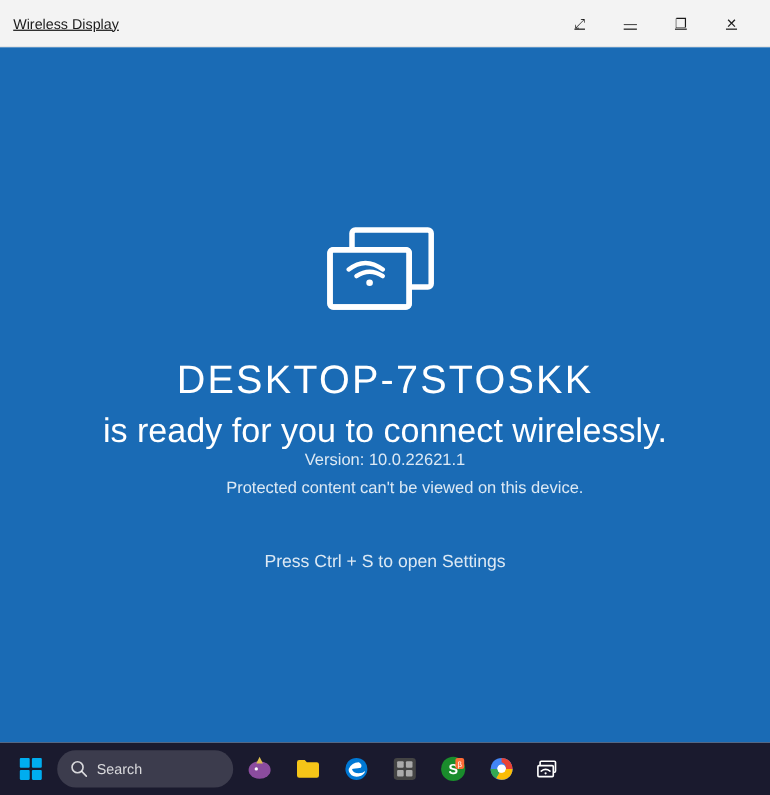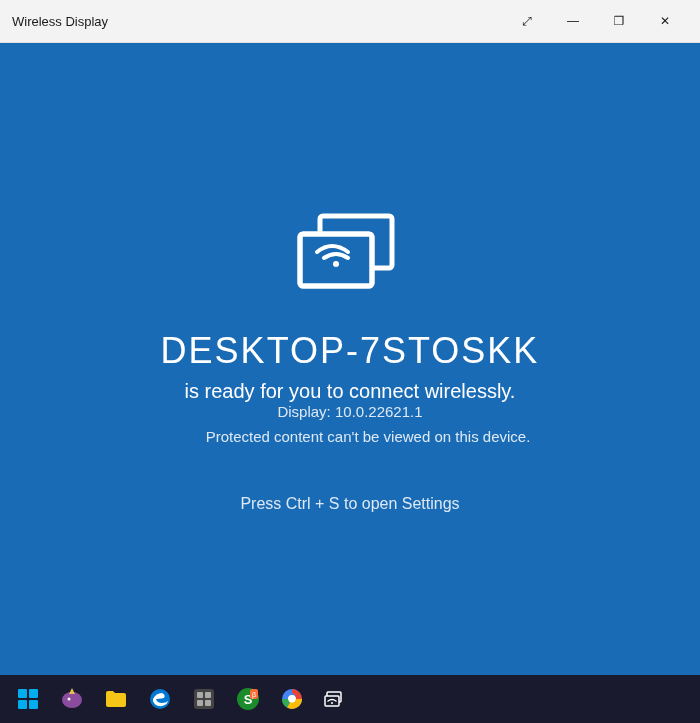--- a/index.html
+++ b/index.html
@@ -13,20 +13,21 @@
 
     
     .titlebar {
       display: flex;
       align-items: center;
       justify-content: space-between;
       background: #f3f3f3;
       height: 43px;
       padding: 0 12px;
       border-bottom: 1px solid #e0e0e0;
+      text-decoration: underline;
     }
     .titlebar-title {
       font-size: 13px;
       color: #1a1a1a;
       font-weight: 400;
     }
     .titlebar-btn {
       width: 46px;
       height: 43px;
       display: flex;
@@ -66,21 +67,21 @@
     }
 
     .device-name {
       font-size: 36px;
       font-weight: 300;
       letter-spacing: 2px;
       text-align: center;
       margin-bottom: 8px;
     }
     .ready-text {
-      font-size: 20px;
+      font-size: 31px;
       font-weight: 300;
       text-align: left;
     }
     .version-text {
       font-size: 15px;
       font-weight: 300;
       color: rgba(255,255,255,0.85);
       margin-bottom: 8px;
     }
     .protected-text {
@@ -181,38 +182,45 @@
       <path d="M 27 46 Q 42 34 58 46" stroke="white" stroke-width="4" fill="none" stroke-linecap="round"></path>
 
       <circle cx="46" cy="58" r="3" fill="white"></circle>
     </svg>
   </div>
 
   <div class="device-name">DESKTOP-7STOSKK</div>
 
   <div class="ready-text">is ready for you to connect wirelessly.</div>
 
-  <div class="version-text">Display: 10.0.22621.1</div>
+  <div class="version-text">Version: 10.0.22621.1</div>
 
   <div class="protected-text">Protected content can't be viewed on this device.</div>
 
   <div class="settings-hint">Press Ctrl + S to open Settings</div>
 </div>
 
 <div class="taskbar">
 
   <div class="taskbar-item">
     <svg class="taskbar-icon-windows" viewBox="0 0 22 22" fill="none" xmlns="http://www.w3.org/2000/svg">
       <rect x="1" y="1" width="9" height="9" rx="1" fill="#00adef"></rect>
       <rect x="12" y="1" width="9" height="9" rx="1" fill="#00adef"></rect>
       <rect x="1" y="12" width="9" height="9" rx="1" fill="#00adef"></rect>
       <rect x="12" y="12" width="9" height="9" rx="1" fill="#00adef"></rect>
     </svg>
   </div>
 
+  <div class="search-bar">
+    <svg width="16" height="16" viewBox="0 0 16 16" fill="none">
+      <circle cx="6.5" cy="6.5" r="5" stroke="rgba(255,255,255,0.8)" stroke-width="1.5"></circle>
+      <line x1="10.5" y1="10.5" x2="14.5" y2="14.5" stroke="rgba(255,255,255,0.8)" stroke-width="1.5" stroke-linecap="round"></line>
+    </svg>
+    <span class="search-text">Search</span>
+  </div>
 
   <div class="taskbar-item">
     <svg width="26" height="26" viewBox="0 0 26 26">
       <ellipse cx="13" cy="14" rx="10" ry="8" fill="#8b4c9e"></ellipse>
       <polygon points="13,2 10,8 16,8" fill="#e0c050"></polygon>
       <circle cx="10" cy="13" r="1.5" fill="white"></circle>
     </svg>
   </div>
 
   <div class="taskbar-item">

